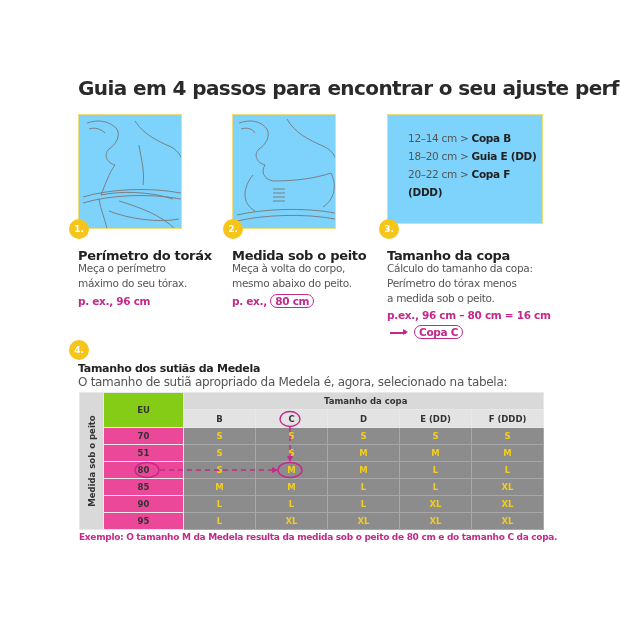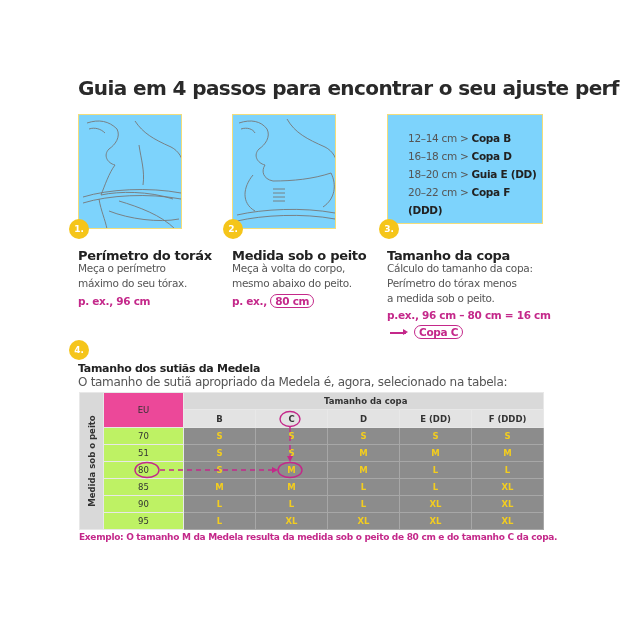--- a/index.html
+++ b/index.html
@@ -21,22 +21,22 @@
   .arrow-line::after { content: ""; position: absolute; right: -2px; top: -3px; border-left: 5px solid #c4288a; border-top: 3.5px solid transparent; border-bottom: 3.5px solid transparent; }
 
   .s4-title { position: absolute; left: 78px; top: 362px; font-size: 11px; font-weight: bold; color: #222; letter-spacing: -0.3px; }
   .s4-desc { position: absolute; left: 78px; top: 375px; font-size: 12px; color: #555; letter-spacing: -0.3px; white-space: nowrap; }
 
   .tbl-wrap { position: absolute; left: 79px; top: 392px; width: 465px; height: 138px; }
   table { border-collapse: collapse; width: 100%; height: 100%; font-size: 8.5px; table-layout: fixed; }
   td, th { text-align: center; border: 1px solid #e8e8e8; padding: 0; }
   .lbl-vert { background: #d9d9d9; width: 24px; position: relative; }
   .lbl-vert span { position: absolute; left: 50%; top: 50%; transform: translate(-50%,-50%) rotate(-90deg); white-space: nowrap; font-size: 8.5px; font-weight: bold; color: #333; }
-  .eu-head { background: #ec4899; font-weight: normal; color: #333; width: 80px; }
-  .eu { background: #bef264; font-weight: normal; color: #333; }
+  .eu-head { background: #84cc16; font-weight: bold; color: #333; width: 80px; }
+  .eu { background: #ec4899; font-weight: bold; color: #333; }
   .cup-head-top { background: #d9d9d9; font-weight: bold; color: #333; height: 17px; text-align: left; padding-left: 140px; }
   .cup-head { background: #e3e3e3; font-weight: bold; color: #333; height: 18px; }
   .val { background: #8c8c8c; color: #f3cd1f; font-weight: bold; border-color: #a7a7a7; }
 
   .overlay { position: absolute; left: 0; top: 0; pointer-events: none; }
 
   .caption { position: absolute; left: 79px; top: 532px; font-size: 9px; font-weight: bold; color: #c4288a; white-space: nowrap; letter-spacing: -0.3px; }
 </style>
 </head>
 <body>
@@ -97,21 +97,20 @@
   <div class="example" style="left:232px;top:295px;">
     <span>p. ex.,</span>
     <span class="circled">80 cm</span>
   </div>
 </div>
 
 <div>
   <div class="frame" style="left:387px;top:114px;width:156px;height:110px;">
     <div class="cup-list">
       <div><span>12–14 cm &gt;</span> <b>Copa B</b></div>
-      <div><span>16–18 cm &gt;</span> <b>Copa D</b></div>
       <div><span>18–20 cm &gt;</span> <b>Guia E (DD)</b></div>
       <div><span>20–22 cm &gt;</span> <b>Copa F (DDD)</b></div>
     </div>
   </div>
   <div class="badge" style="left:379px;top:219px;">3.</div>
   <div class="step-title" style="left:387px;top:248px;">Tamanho da copa</div>
   <div class="step-desc" style="left:387px;top:261px;">
     <div>Cálculo do tamanho da copa:</div>
     <div>Perímetro do tórax menos</div>
     <div>a medida sob o peito.</div>

